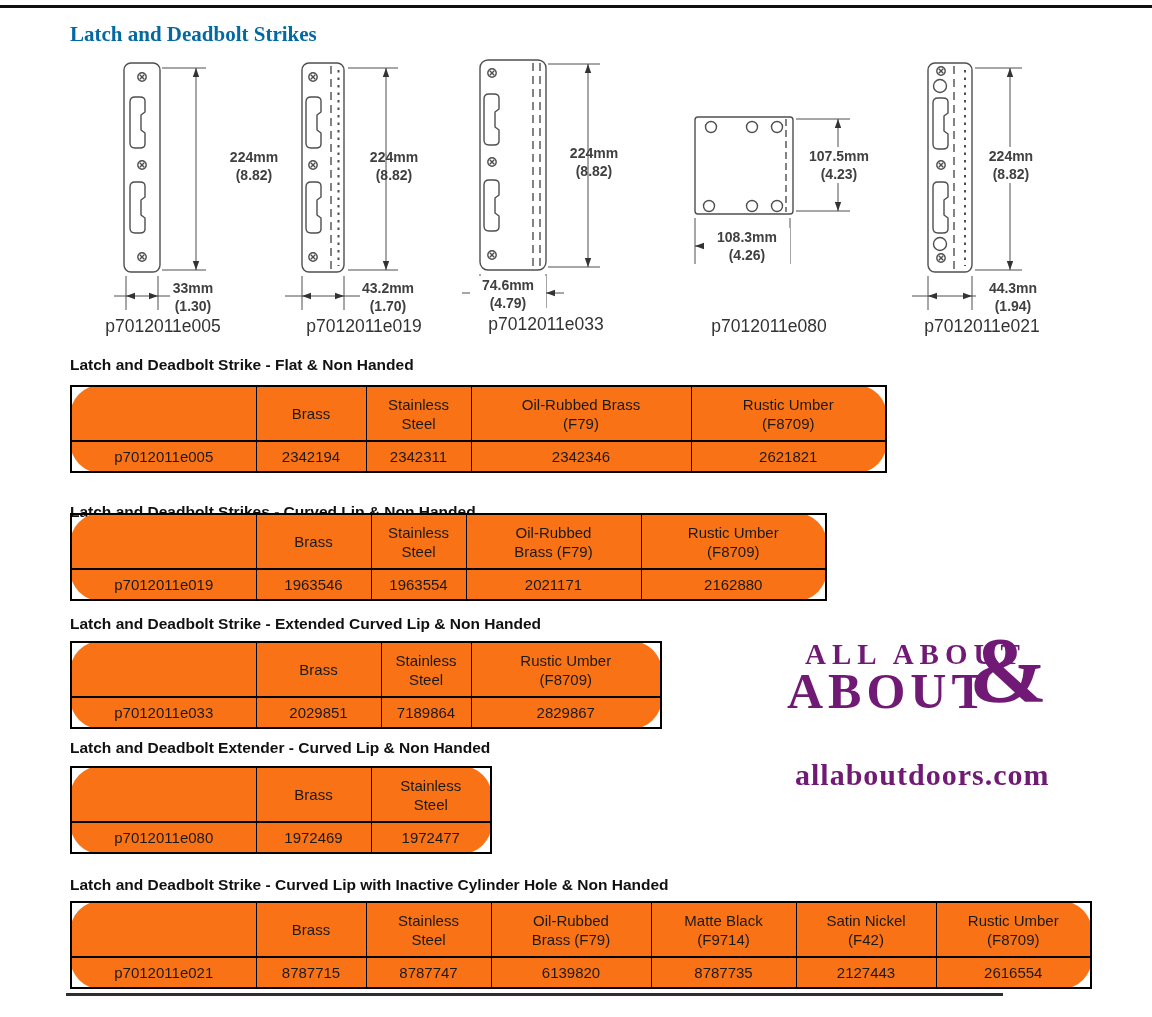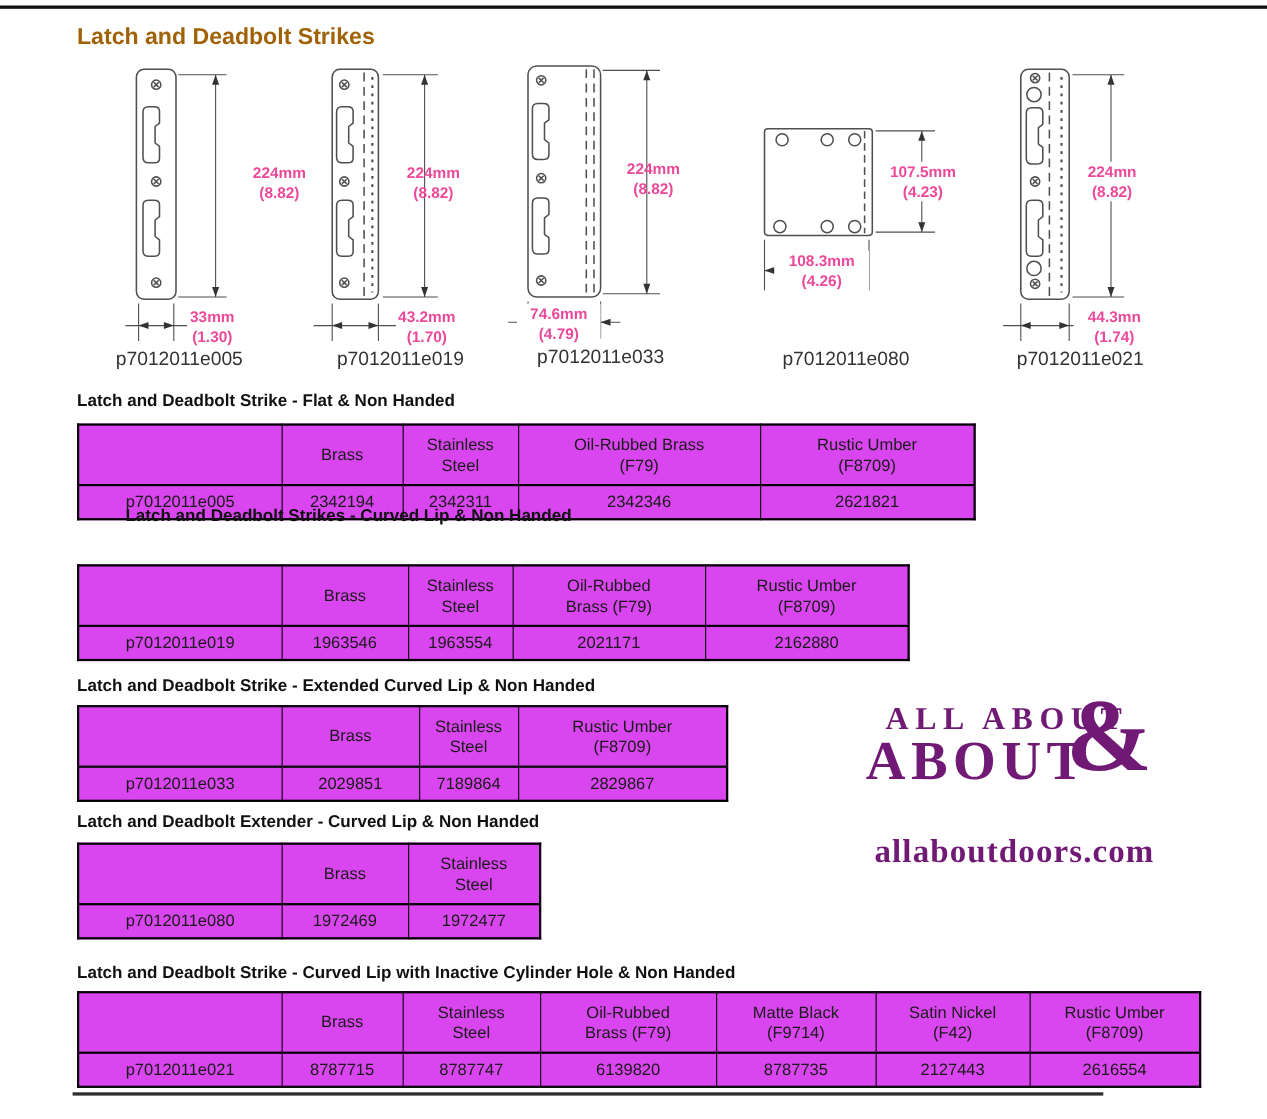--- a/index.html
+++ b/index.html
@@ -2,45 +2,45 @@
 <html><head>
 <meta charset="utf-8">
 <style>
   html,body{margin:0;padding:0;background:#fff;}
   #page{position:relative;width:1152px;height:1017px;background:#fff;overflow:hidden;
         font-family:"Liberation Sans",sans-serif;color:#1a1a1a;}
   .topline{position:absolute;left:0;top:5px;width:1152px;height:3px;background:#111;}
   .bottomline{position:absolute;left:66px;top:993px;width:937px;height:3px;background:#2e2e2e;}
   .title{position:absolute;left:70px;top:22px;font-size:21px;font-weight:bold;}
   .t-head{position:absolute;font-size:15.5px;font-weight:bold;color:#111;white-space:nowrap;}
-  table.parts{position:absolute;border-collapse:collapse;background:#d946ef;table-layout:fixed;}
+  table.parts{position:absolute;border-collapse:collapse;background:#f97316;table-layout:fixed;border-radius:31px;}
   table.parts th,table.parts td{border:1px solid #000;font-weight:normal;text-align:center;
         vertical-align:middle;font-size:15px;color:#1a1a1a;padding:0 4px;}
   table.parts{border:2px solid #000;}
   table.parts th{height:53px;white-space:pre-line;line-height:19px;border-bottom:2px solid #000;}
   table.parts td{height:29px;}
   .dim{position:absolute;font-size:14px;font-weight:bold;line-height:18px;text-align:center;
-        white-space:pre-line;color:#ec4899;}
+        white-space:pre-line;color:#404040;}
   .dim.bg{background:#fff;}
   .plabel{position:absolute;font-size:17.5px;color:#333;text-align:center;white-space:nowrap;}
   svg.diagrams{position:absolute;left:0;top:0;}
   .watermark{position:absolute;left:783px;top:636px;width:300px;height:160px;
         font-family:"Liberation Serif",serif;font-weight:bold;color:#c8c8c8;z-index:0;}
   .wm-l1{position:absolute;left:22px;top:2px;font-size:29px;letter-spacing:6px;white-space:nowrap;}
   .wm-amp{position:absolute;left:186px;top:-14px;font-size:94px;line-height:1;}
   .wm-l2{position:absolute;left:4px;top:26px;font-size:50px;letter-spacing:5px;white-space:nowrap;}
   .wm-l3{position:absolute;left:2px;top:70px;font-size:48px;letter-spacing:2px;white-space:nowrap;}
   .wm-url{position:absolute;left:12px;top:122px;font-size:30px;letter-spacing:1px;white-space:nowrap;}
 </style>
 </head>
 <body>
 
 <div id="page">
   <div class="topline"></div>
-  <div class="title" style="color: #a16207;">Latch and Deadbolt Strikes</div>
+  <div class="title" style="color: #0369a1; font-family: Liberation Serif, serif;">Latch and Deadbolt Strikes</div>
 
   <svg class="diagrams" width="1152" height="350" viewBox="0 0 1152 350">
     <defs>
       <g id="screw">
         <circle r="4.2"></circle>
         <line x1="-2.2" y1="-2.2" x2="2.2" y2="2.2"></line>
         <line x1="-2.2" y1="2.2" x2="2.2" y2="-2.2"></line>
       </g>
       <g id="slot">
         <path d="M5,0 H10 Q15,0 15,4 V15 L11,18 V33 L15,36 V47 Q15,51 10,51 H5 Q0,51 0,46 V5 Q0,0 5,0 Z"></path>
@@ -178,21 +178,21 @@
 (8.82)</div>
   <div class="dim bg" style="left:470px;top:276px;width:76px;">74.6mm
 (4.79)</div>
   <div class="dim bg" style="left:800px;top:147px;width:78px;">107.5mm
 (4.23)</div>
   <div class="dim bg" style="left:704px;top:228px;width:86px;">108.3mm
 (4.26)</div>
   <div class="dim bg" style="left:974px;top:147px;width:74px;">224mn
 (8.82)</div>
   <div class="dim bg" style="left:976px;top:279px;width:74px;">44.3mn
-(1.74)</div>
+(1.94)</div>
 
   <div class="plabel" style="left:94px;top:316px;width:138px;">p7012011e005</div>
   <div class="plabel" style="left:293px;top:316px;width:142px;">p7012011e019</div>
   <div class="plabel" style="left:475px;top:314px;width:142px;">p7012011e033</div>
   <div class="plabel" style="left:698px;top:316px;width:142px;">p7012011e080</div>
   <div class="plabel" style="left:911px;top:316px;width:142px;">p7012011e021</div>
 
   <div class="watermark" style="color: #701a75;">
     <div class="wm-l1">ALL ABOUT</div>
     <div class="wm-amp">&amp;</div>
@@ -223,21 +223,21 @@
     <tr>
       <td>p7012011e005</td>
       <td>2342194</td>
       <td>2342311</td>
       <td>2342346</td>
       <td>2621821</td>
     </tr>
   </tbody>
     </table>
 
-  <div class="t-head" style="left:70px;top:461px;margin-left:44px;">Latch and Deadbolt Strikes - Curved Lip &amp; Non Handed</div>
+  <div class="t-head" style="left:70px;top:503px;">Latch and Deadbolt Strikes - Curved Lip &amp; Non Handed</div>
   <table class="parts" style="left:70px;top:513px;">
     <colgroup>
         <col style="width:185px">
         <col style="width:115px">
         <col style="width:95px">
         <col style="width:175px">
         <col style="width:185px">
       </colgroup>
     <tbody>
         <tr>

